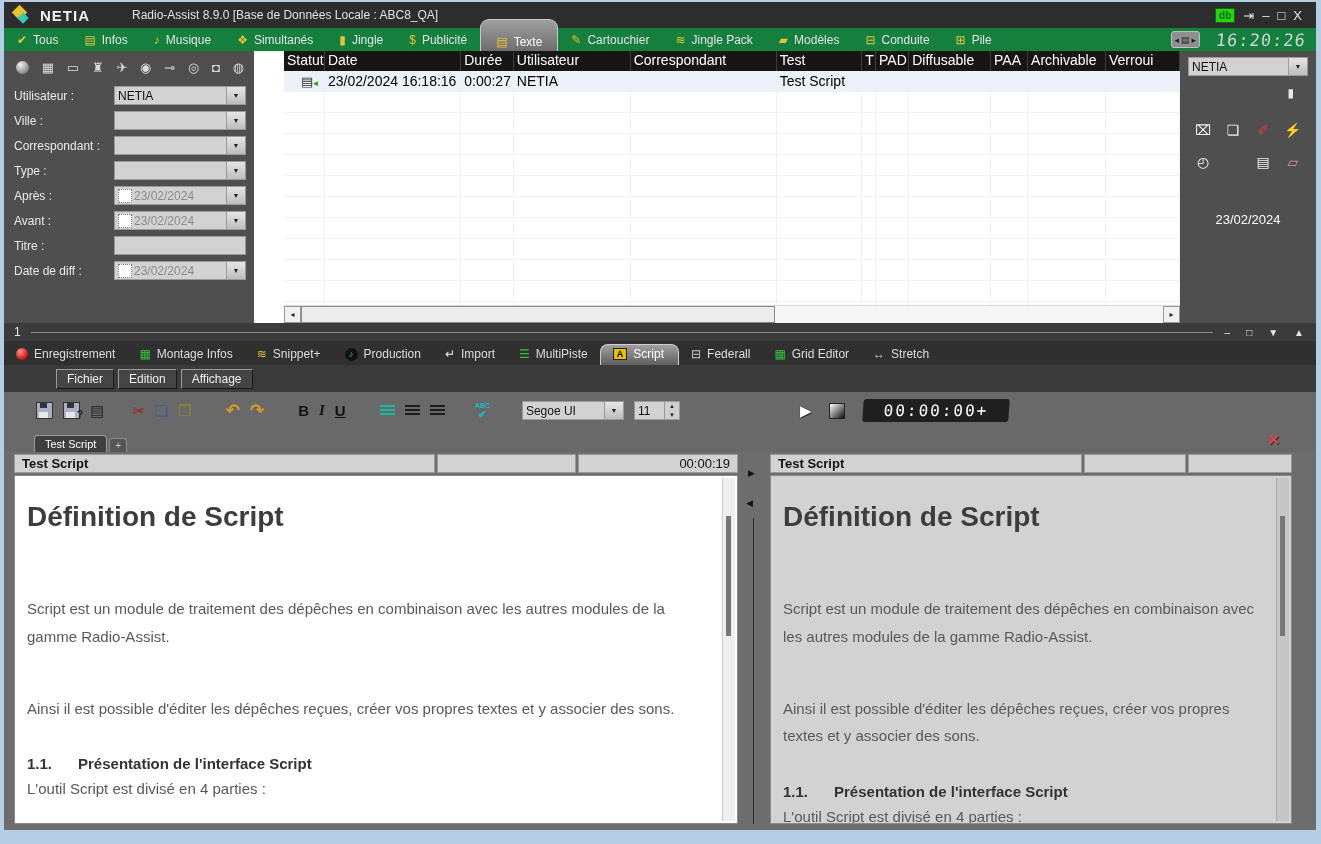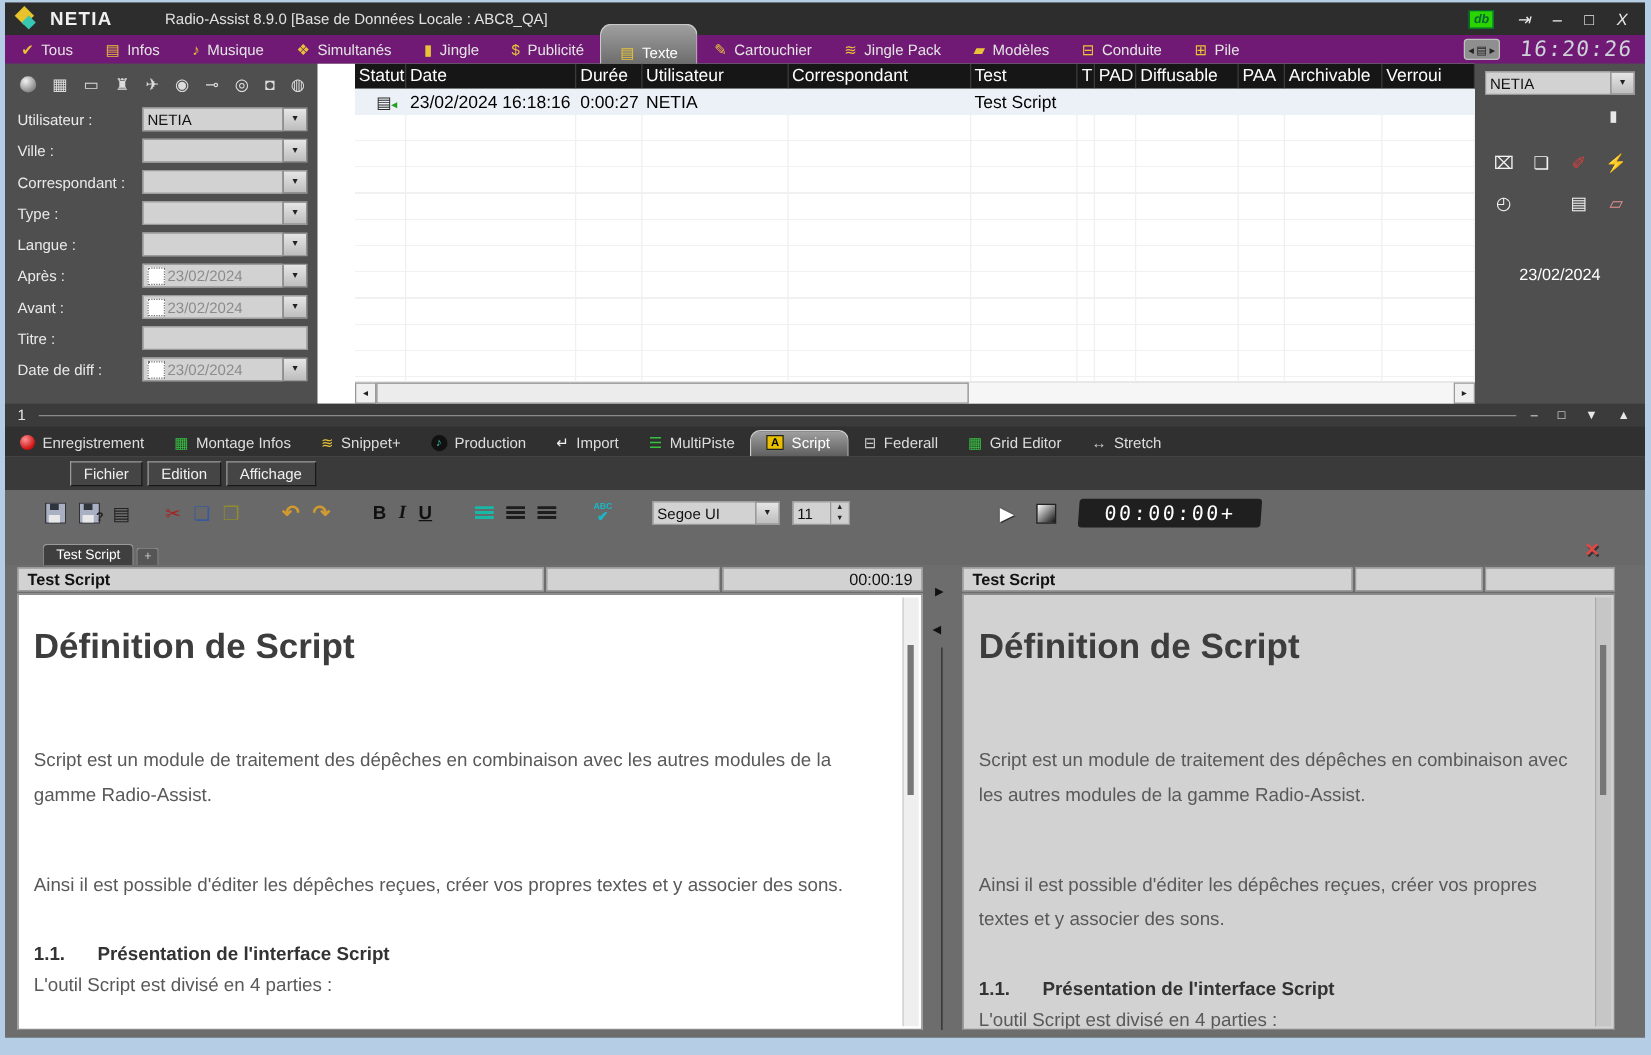--- a/index.html
+++ b/index.html
@@ -10,26 +10,26 @@
   
   .g::before{content:attr(data-glyph);}
 
   
   .titlebar{height:26px;background:#2d2d2d;display:flex;align-items:center;color:#f0f0f0;flex:none;}
   .logo{width:20px;height:20px;margin-left:8px;position:relative;flex:none;}
   .logo .d1{position:absolute;left:2px;top:2px;width:11px;height:11px;background:#e8c32b;transform:rotate(45deg);}
   .logo .d2{position:absolute;left:7px;top:9px;width:8px;height:8px;background:#37c8b4;transform:rotate(45deg);}
   .brand{font-size:15px;font-weight:bold;letter-spacing:1px;margin-left:8px;}
   .wtitle{font-size:12px;color:#e2e2e2;margin-left:42px;}
-  .tb-right{margin-left:auto;display:flex;align-items:center;gap:18px;margin-right:14px;font-style:italic;}
+  .tb-right{margin-left:auto;display:flex;align-items:center;gap:8px;margin-right:14px;}
   .dbbadge{background:#2bd300;color:#063;font-weight:bold;font-size:10px;padding:1px 3px;border:1px solid #063;}
   .winbtn{font-size:13px;color:#e8e8e8;cursor:default;}
 
   
-  .apptabs{height:23px;background:#701a75;display:flex;align-items:center;color:#e4e4e4;font-size:12px;flex:none;}
+  .apptabs{height:23px;background:#15803d;display:flex;align-items:center;color:#e4e4e4;font-size:12px;flex:none;}
   .atab{display:flex;align-items:center;gap:6px;padding:0 13px;height:100%;}
   .atab .g{color:#e8c338;font-size:12px;}
   .atab.active{background:linear-gradient(#9f9f9f,#5a5a5a);border:1px solid #c8c8c8;border-bottom:none;border-radius:9px 9px 0 0;height:19px;margin-top:3px;padding:12px 15px;color:#fff;}
   .navwidget{margin-left:auto;background:#8f8f8f;border:1px solid #c0c0c0;border-radius:3px;height:15px;display:flex;align-items:center;gap:2px;padding:0 3px;color:#222;font-size:9px;}
   .clock{font-family:"DejaVu Sans Mono",monospace;font-size:17px;color:#cdd3d9;letter-spacing:1px;transform:skewX(-6deg);margin:0 10px 0 16px;}
 
   
   .topmain{height:272px;display:flex;flex:none;background:#4f4f4f;}
   .filterpanel{width:250px;flex:none;padding:4px 8px 0 10px;box-sizing:border-box;}
   .iconrow{height:24px;display:flex;align-items:center;justify-content:space-between;padding:0 2px;margin-bottom:4px;}
@@ -258,27 +258,20 @@
             </div>
       </div>
       <div class="frow">
         <label>Type :</label>
         <div class="combo">
               <div class="box"></div>
               <div class="arr g" data-glyph="▼"></div>
             </div>
       </div>
       <div class="frow">
-        <label>Langue :</label>
-        <div class="combo">
-              <div class="box"></div>
-              <div class="arr g" data-glyph="▼"></div>
-            </div>
-      </div>
-      <div class="frow">
         <label>Après :</label>
         <div class="combo">
               <div class="box dim">
                 <span class="chk"></span>
                 <span>23/02/2024</span>
               </div>
               <div class="arr g" data-glyph="▼"></div>
             </div>
       </div>
       <div class="frow">

